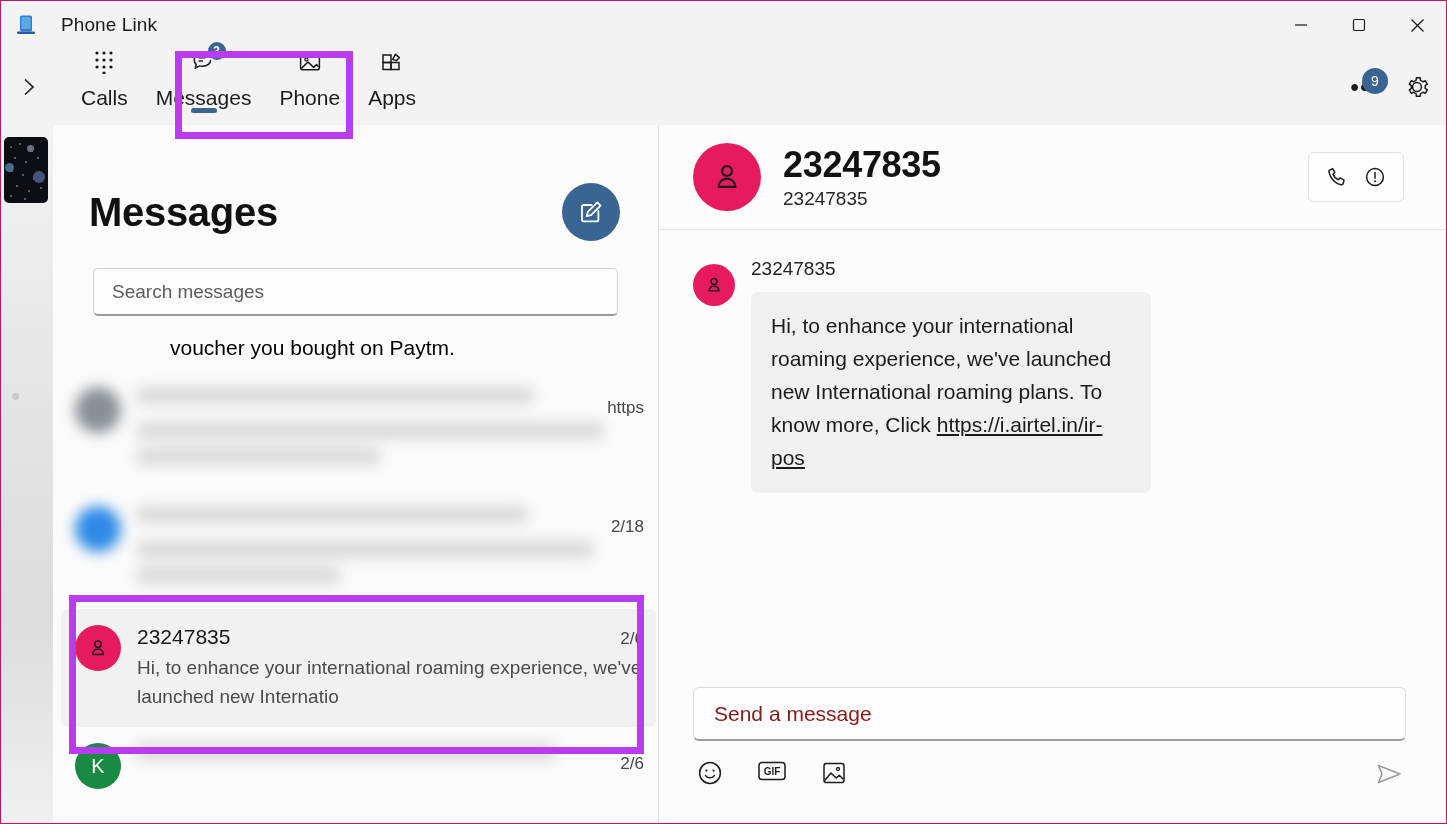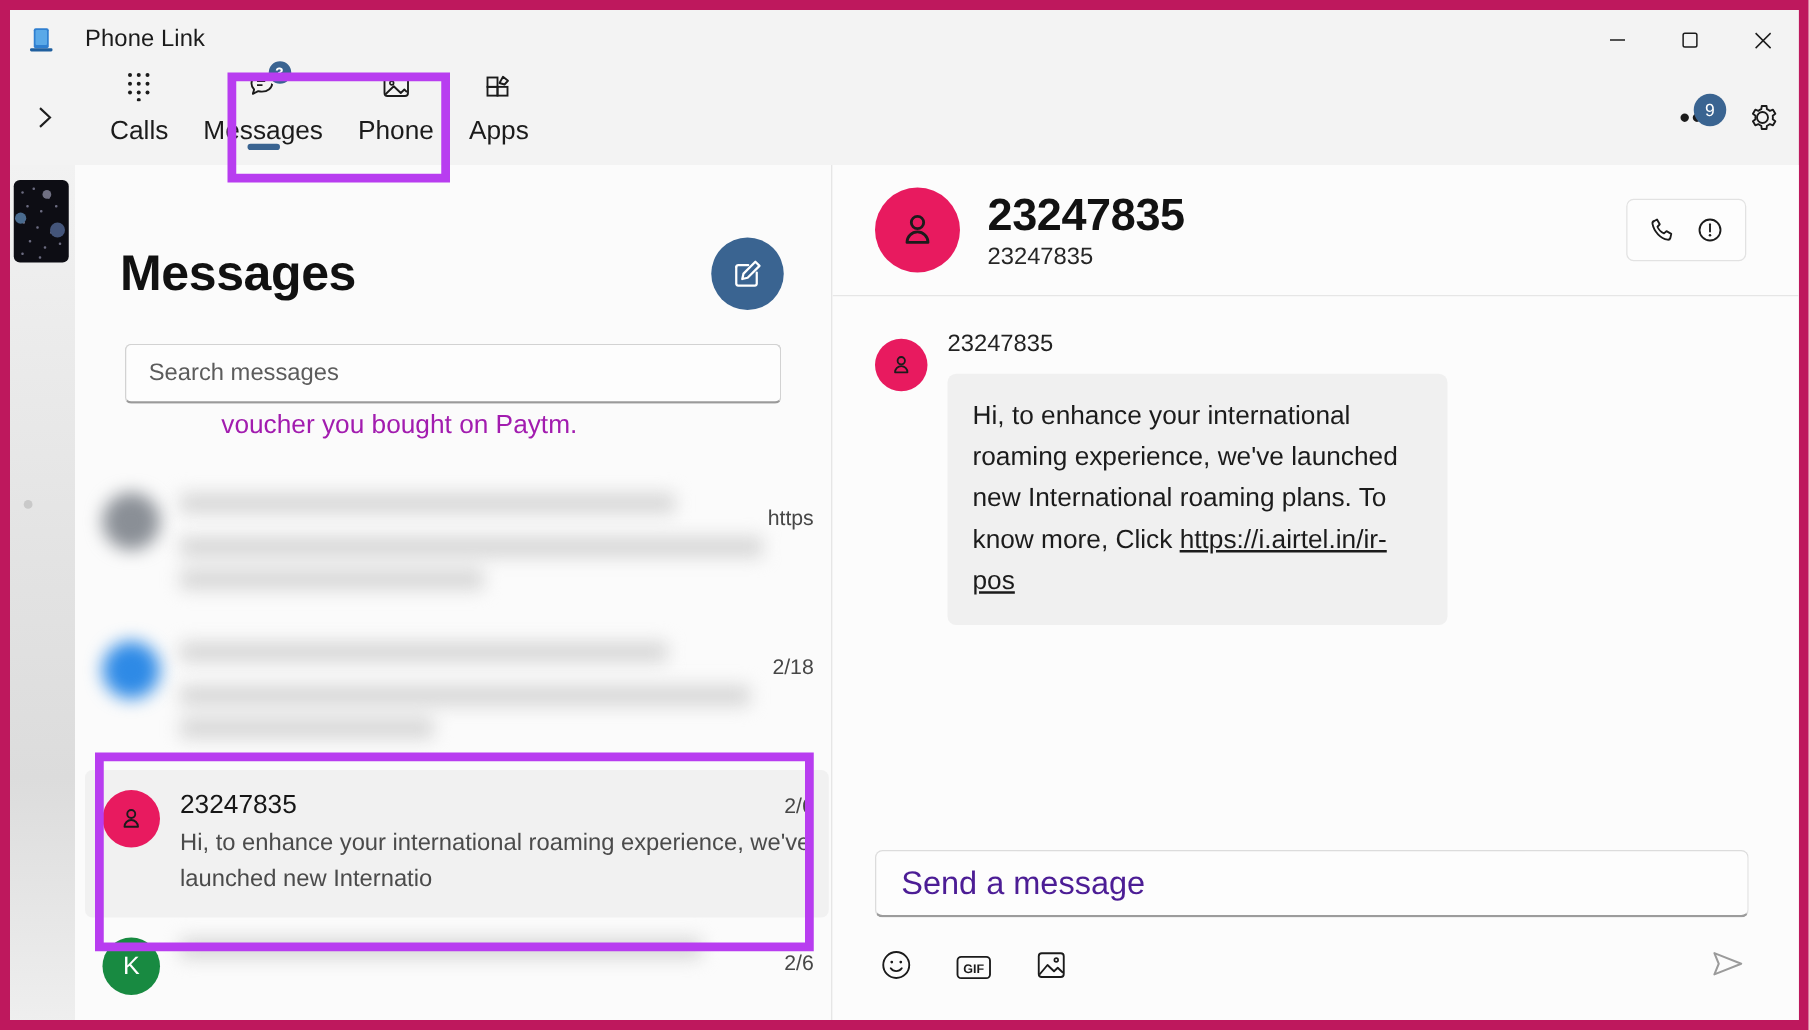--- a/index.html
+++ b/index.html
@@ -12,21 +12,21 @@
     -webkit-font-smoothing: antialiased;
   }
 
   .app-window {
     position: relative;
     width: 1447px;
     height: 824px;
     overflow: hidden;
     background: #f3f3f3;
     box-sizing: border-box;
-    border: 8px solid #be185d;
+    border: 1px solid #be185d;
   }
 
   
   .titlebar {
     position: absolute;
     left: 0; top: 0;
     width: 100%;
     height: 48px;
     background: #f3f3f3;
     display: flex;
@@ -260,23 +260,23 @@
     box-sizing: border-box;
     display: flex;
     align-items: center;
     padding: 0 18px;
     font-size: 19px;
     color: #5c5c5c;
   }
 
   .partial-text {
     position: absolute;
-    left: 117px; top: 196px;
+    left: 117px; top: 211px;
     font-size: 21px;
-    color: #a21caf;
+    color: #000000;
   }
 
   
   .conv-list {
     position: absolute;
     left: 8px; top: 246px;
     right: 2px; bottom: 0;
   }
   .conv-item {
     position: relative;
@@ -436,35 +436,35 @@
   .composer-input {
     margin-top: 14px;
     height: 54px;
     border: 1px solid #dcdcdc;
     border-bottom: 2px solid #9c9c9c;
     border-radius: 6px;
     background: #fdfdfd;
     display: flex;
     align-items: center;
     padding: 0 20px;
-    font-size: 26px;
-    color: #4c1d95;
+    font-size: 21px;
+    color: #7f1d1d;
     box-sizing: border-box;
   }
   .composer-tools {
     margin-top: 18px;
     display: flex;
     align-items: center;
     gap: 28px;
     color: #1b1b1b;
   }
   .composer-tools .spacer { flex: 1; }
   .tool-btn {
     width: 34px; height: 34px;
-    display: flex; align-items: flex-end; justify-content: center;
+    display: flex; align-items: flex-start; justify-content: center;
     color: #1b1b1b;
   }
   .send-btn { color: #9b9b9b; }
 </style>
 </head>
 <body>
 
 <div class="app-window">
 
   <div class="titlebar">

